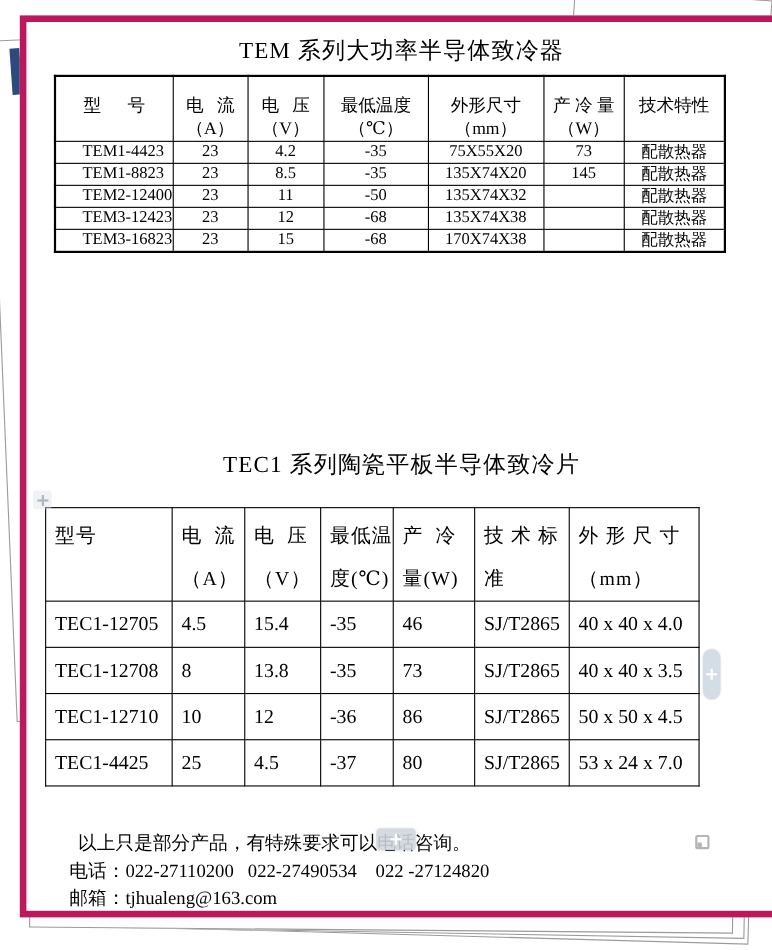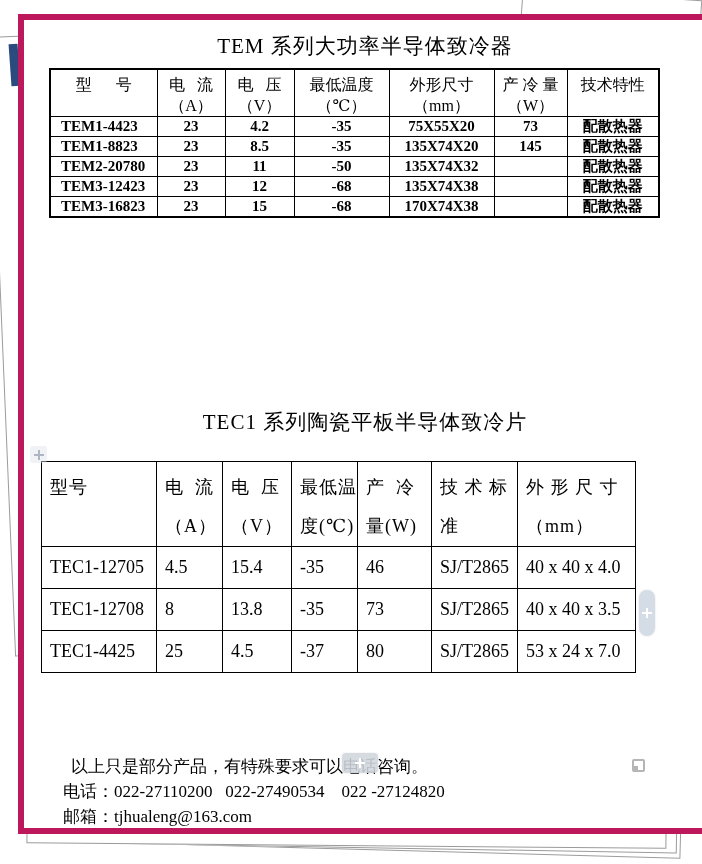--- a/index.html
+++ b/index.html
@@ -25,25 +25,25 @@
   .title { position:absolute; width:100%; text-align:center; font-size:21px;
            font-weight:400; letter-spacing:1px; white-space:pre; }
   .t1pos { top:12px; }
   .t2pos { top:388px; }
 
   
   table { border-collapse:collapse; table-layout:fixed; position:absolute; background:#fff; }
   th,td { border:1px solid #000; overflow:hidden; white-space:pre; }
   th { font-weight:400; vertical-align:top; }
   .t1 { left:25px; top:48px; border:2px solid #000; font-size:15px; }
-  .t1 th { font-size:16px; padding-top:4px; height:44px; }
+  .t1 th { font-size:16px; padding-top:16px; height:44px; }
   .t1 th .h1, .t1 th .h2 { line-height:21px; text-align:center; }
   .t1 td { height:20px; }
-  .t1 td.al { text-align:left; padding-left:10px;font-weight:bold; }
-  .t1 td.ac { text-align:center;font-weight:bold; }
+  .t1 td.al { text-align:left; padding-left:24px; }
+  .t1 td.ac { text-align:center; }
   .t2 { left:17px; top:441px; font-size:18px; }
   .t2 th { font-size:18px; height:84px; padding:6px 0 0 8px; text-align:left; }
   .t2 th .h1, .t2 th .h2 { line-height:39px; letter-spacing:1px; }
   .t2 td { height:42px; text-align:left; padding-left:8px; }
   tr.hl td { background:var(--hl-bg,#cdeafb); color:var(--hl-text,#25496b); }
 
   
   .note { position:absolute; left:47px; top:228px; width:580px; font-size:19px; }
   .note-line { height:50px; line-height:50px; white-space:pre; }
   .footer { position:absolute; left:39px; top:734px; font-size:17px; }
@@ -118,21 +118,21 @@
           <tr>
             <td class="al">TEM1-8823</td>
             <td class="ac">23</td>
             <td class="ac">8.5</td>
             <td class="ac">-35</td>
             <td class="ac">135X74X20</td>
             <td class="ac">145</td>
             <td class="ac">配散热器</td>
           </tr>
           <tr>
-            <td class="al">TEM2-20780</td>
+            <td class="al">TEM2-12400</td>
             <td class="ac">23</td>
             <td class="ac">11</td>
             <td class="ac">-50</td>
             <td class="ac">135X74X32</td>
             <td class="ac"></td>
             <td class="ac">配散热器</td>
           </tr>
           <tr>
             <td class="al">TEM3-12423</td>
             <td class="ac">23</td>
@@ -191,20 +191,29 @@
           <tr>
             <td class="al">TEC1-12708</td>
             <td class="al">8</td>
             <td class="al">13.8</td>
             <td class="al">-35</td>
             <td class="al">73</td>
             <td class="al">SJ/T2865</td>
             <td class="al">40 x 40 x 3.5</td>
           </tr>
           <tr>
+            <td class="al">TEC1-12710</td>
+            <td class="al">10</td>
+            <td class="al">12</td>
+            <td class="al">-36</td>
+            <td class="al">86</td>
+            <td class="al">SJ/T2865</td>
+            <td class="al">50 x 50 x 4.5</td>
+          </tr>
+          <tr>
             <td class="al">TEC1-4425</td>
             <td class="al">25</td>
             <td class="al">4.5</td>
             <td class="al">-37</td>
             <td class="al">80</td>
             <td class="al">SJ/T2865</td>
             <td class="al">53 x 24 x 7.0</td>
           </tr>
         </tbody>
       </table>

